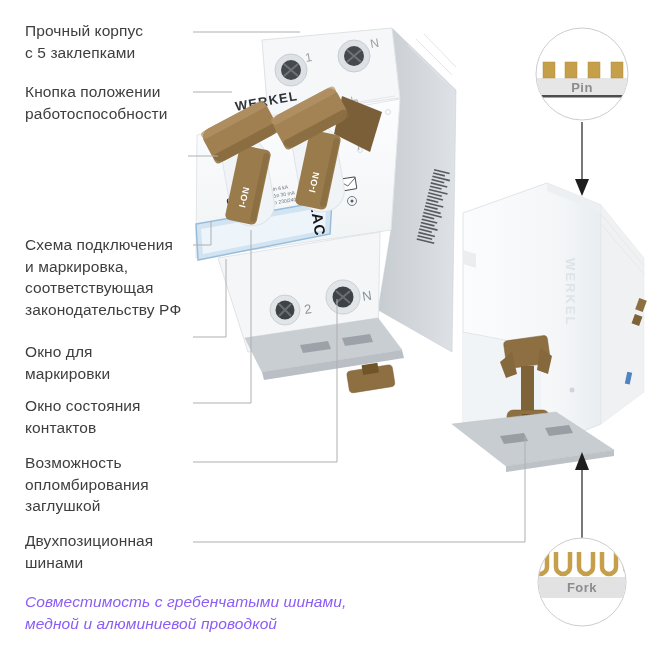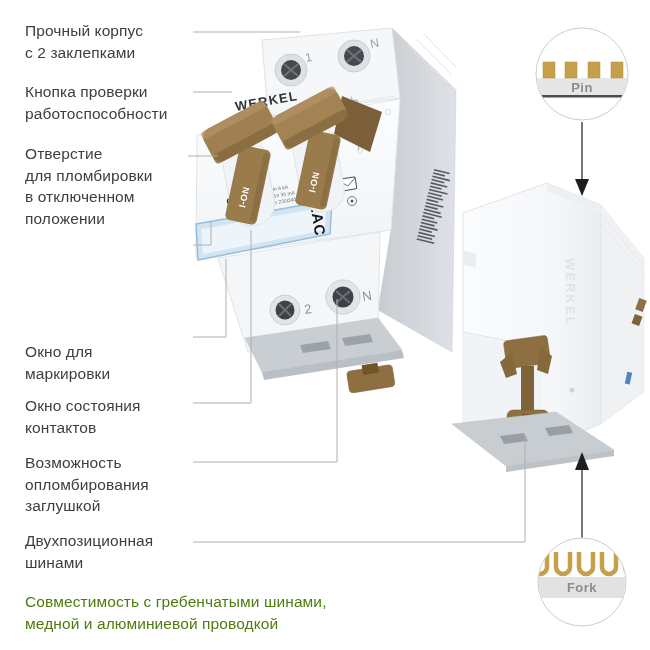--- a/index.html
+++ b/index.html
@@ -6,21 +6,21 @@
   .stage{position:relative;width:650px;height:650px;background:#ffffff;overflow:hidden;
          font-family:"Liberation Sans",sans-serif;}
   .scene{position:absolute;left:0;top:0;}
   .feature-label{
     position:absolute;left:25px;
     font-size:15.5px;line-height:21.5px;color:#3e3e3e;
     white-space:pre-line;letter-spacing:.1px;
   }
   .caption{
     position:absolute;left:25px;top:591px;
-    font-size:15.5px;line-height:21.5px;color:#4d7c0f;white-space:pre-line;letter-spacing:.1px;
+    font-size:15.5px;line-height:21.5px;color:#8b5cf6;white-space:pre-line;letter-spacing:.1px;font-style:italic;
   }
   svg text{font-family:"Liberation Sans",sans-serif;}
 </style>
 </head>
 <body>
 
 <div class="stage">
 
 <svg class="scene" width="650" height="650" viewBox="0 0 650 650">
   <defs>
@@ -265,27 +265,27 @@
     <polyline points="188,156 218,156"></polyline>
     <polyline points="193,245 211,245 211,221"></polyline>
     <polyline points="193,337 226,337 226,259"></polyline>
     <polyline points="193,403 251,403 251,230"></polyline>
     <polyline points="193,462 337,462 337,299"></polyline>
     <polyline points="193,542 525,542 525,437"></polyline>
   </g>
 </svg>
 
 <div class="feature-label" style="top:20px">Прочный корпус
-с 2 заклепками</div>
-<div class="feature-label" style="top:81px">Кнопка проверки
+с 5 заклепками</div>
+<div class="feature-label" style="top:81px">Кнопка положении
 работоспособности</div>
-<div class="feature-label" style="top:143px">Отверстие
-для пломбировки
-в отключенном
-положении</div>
+<div class="feature-label" style="top:234px">Схема подключения
+и маркировка,
+соответствующая
+законодательству РФ</div>
 <div class="feature-label" style="top:341px">Окно для
 маркировки</div>
 <div class="feature-label" style="top:452px">Возможность
 опломбирования
 заглушкой</div>
 <div class="feature-label" style="top:395px">Окно состояния
 контактов</div>
 <div class="feature-label" style="top:530px">Двухпозиционная
 шинами</div>
 

